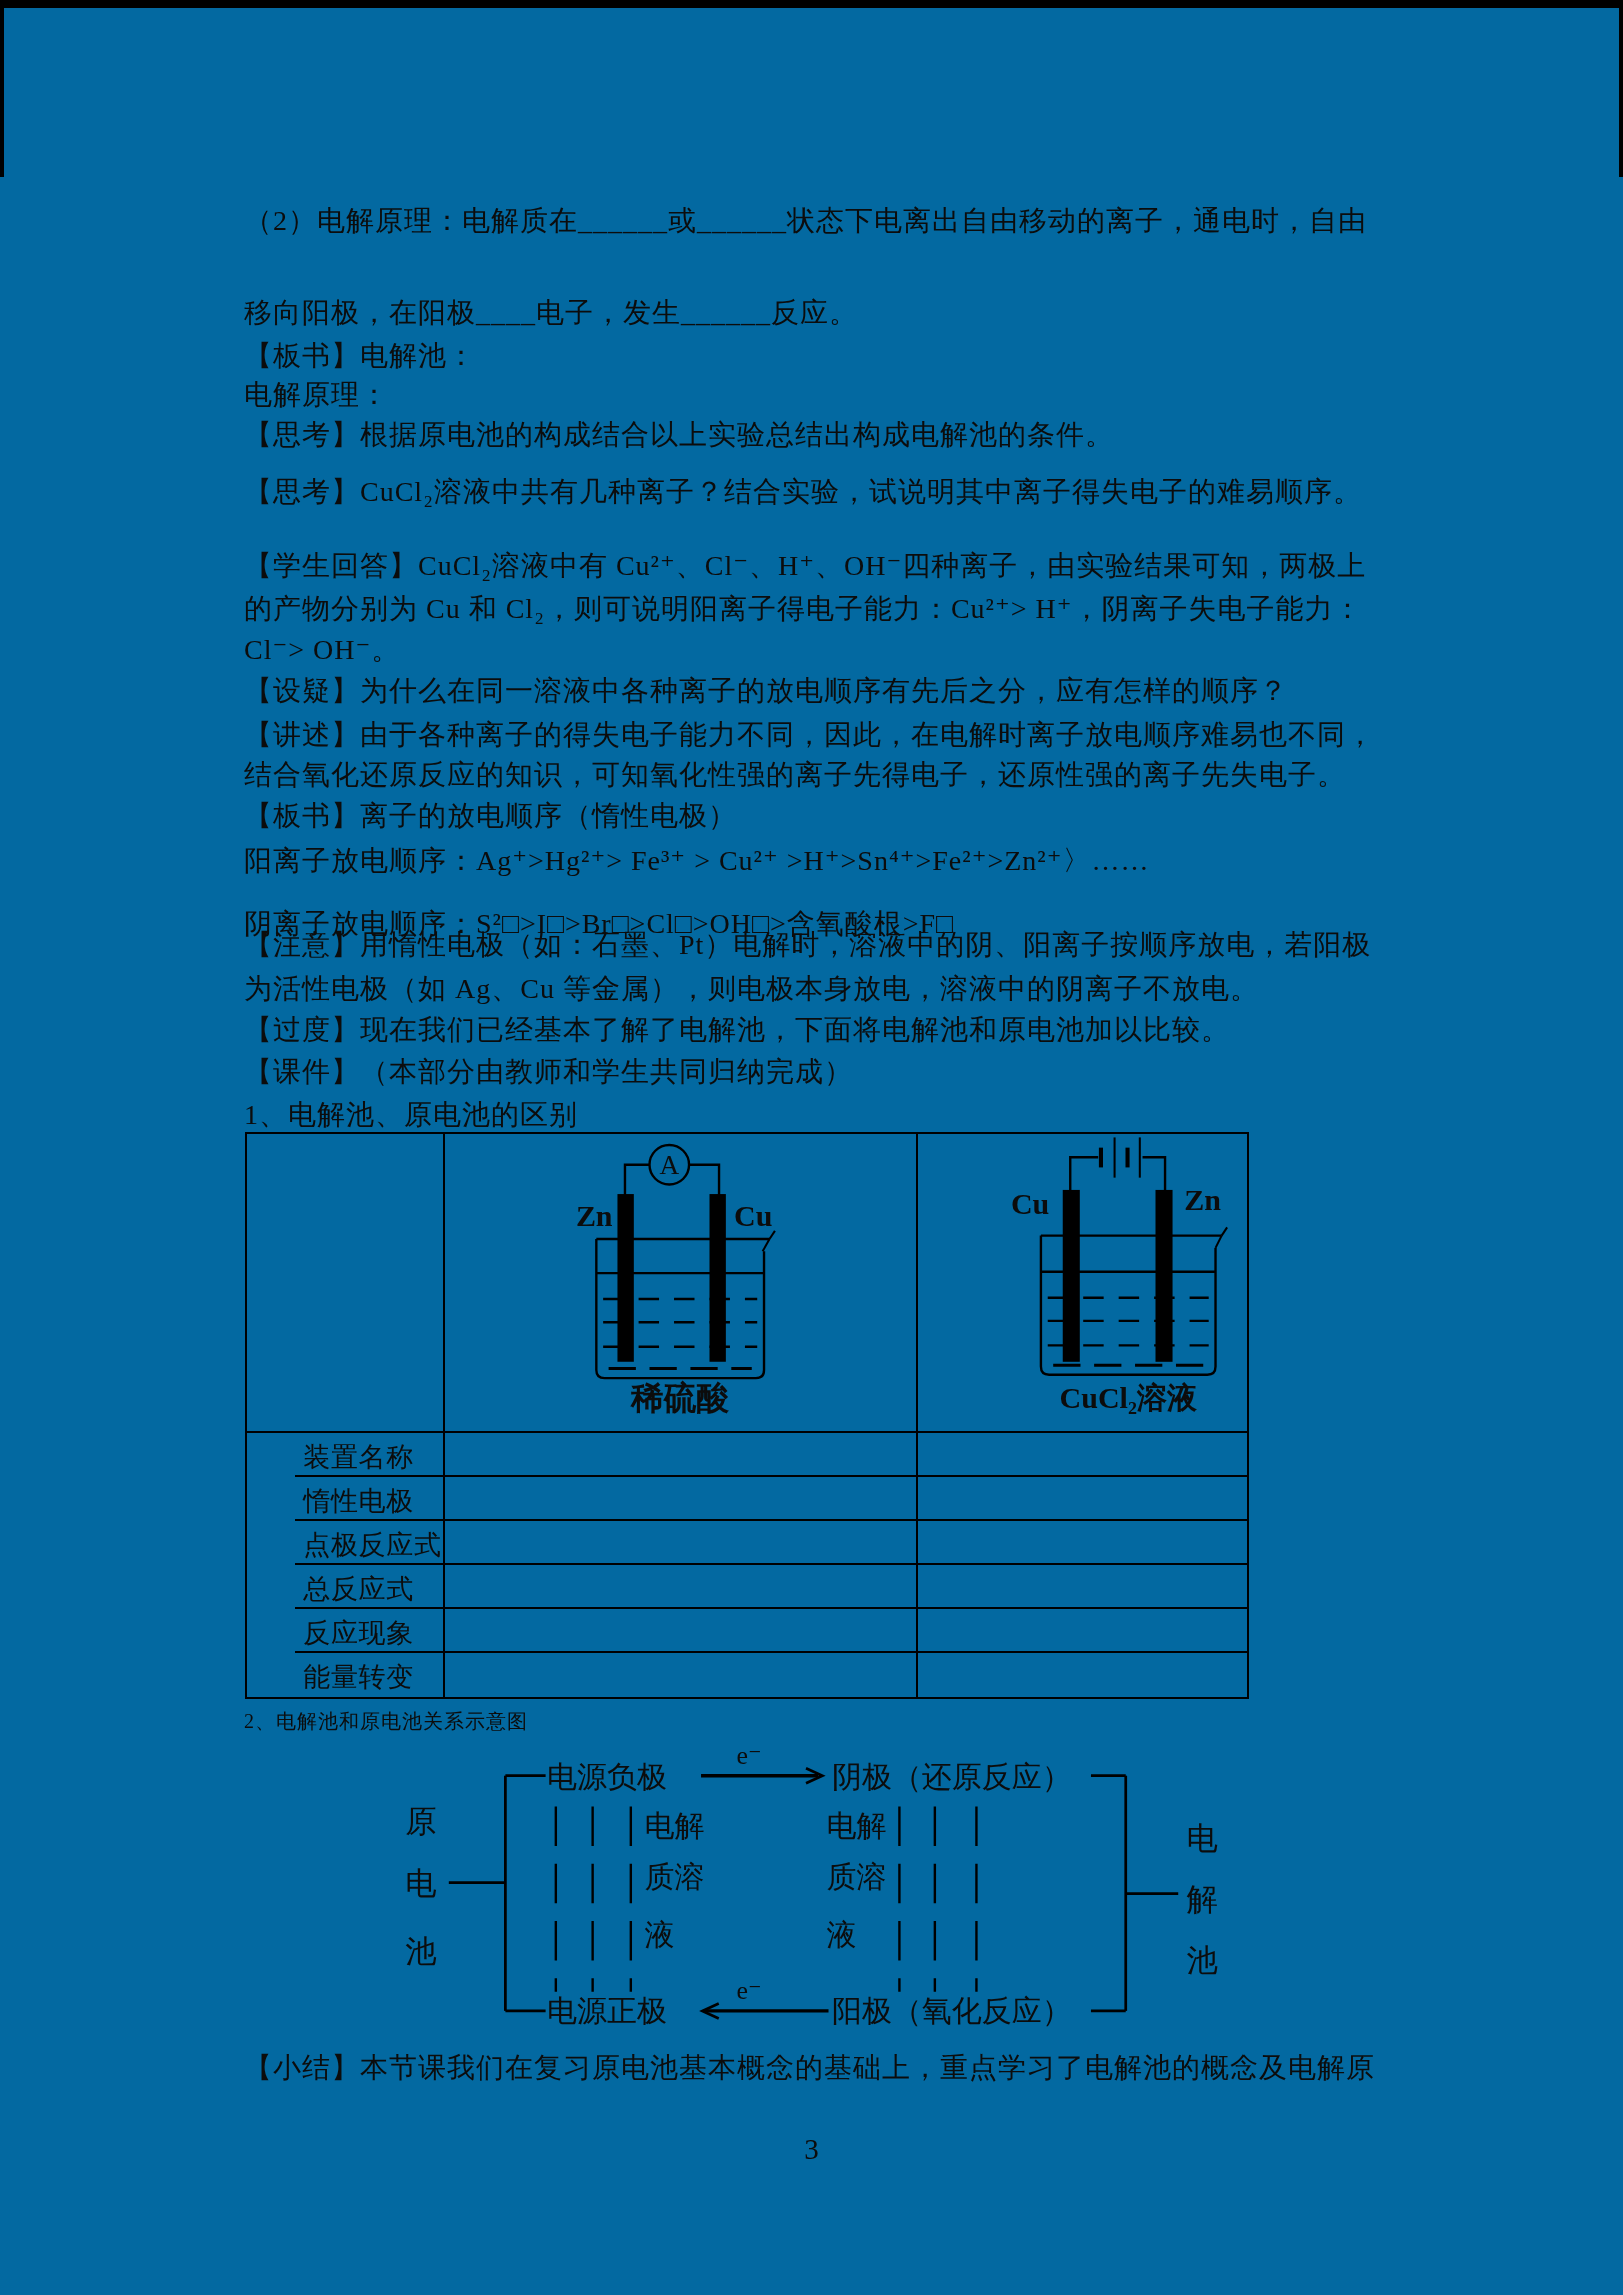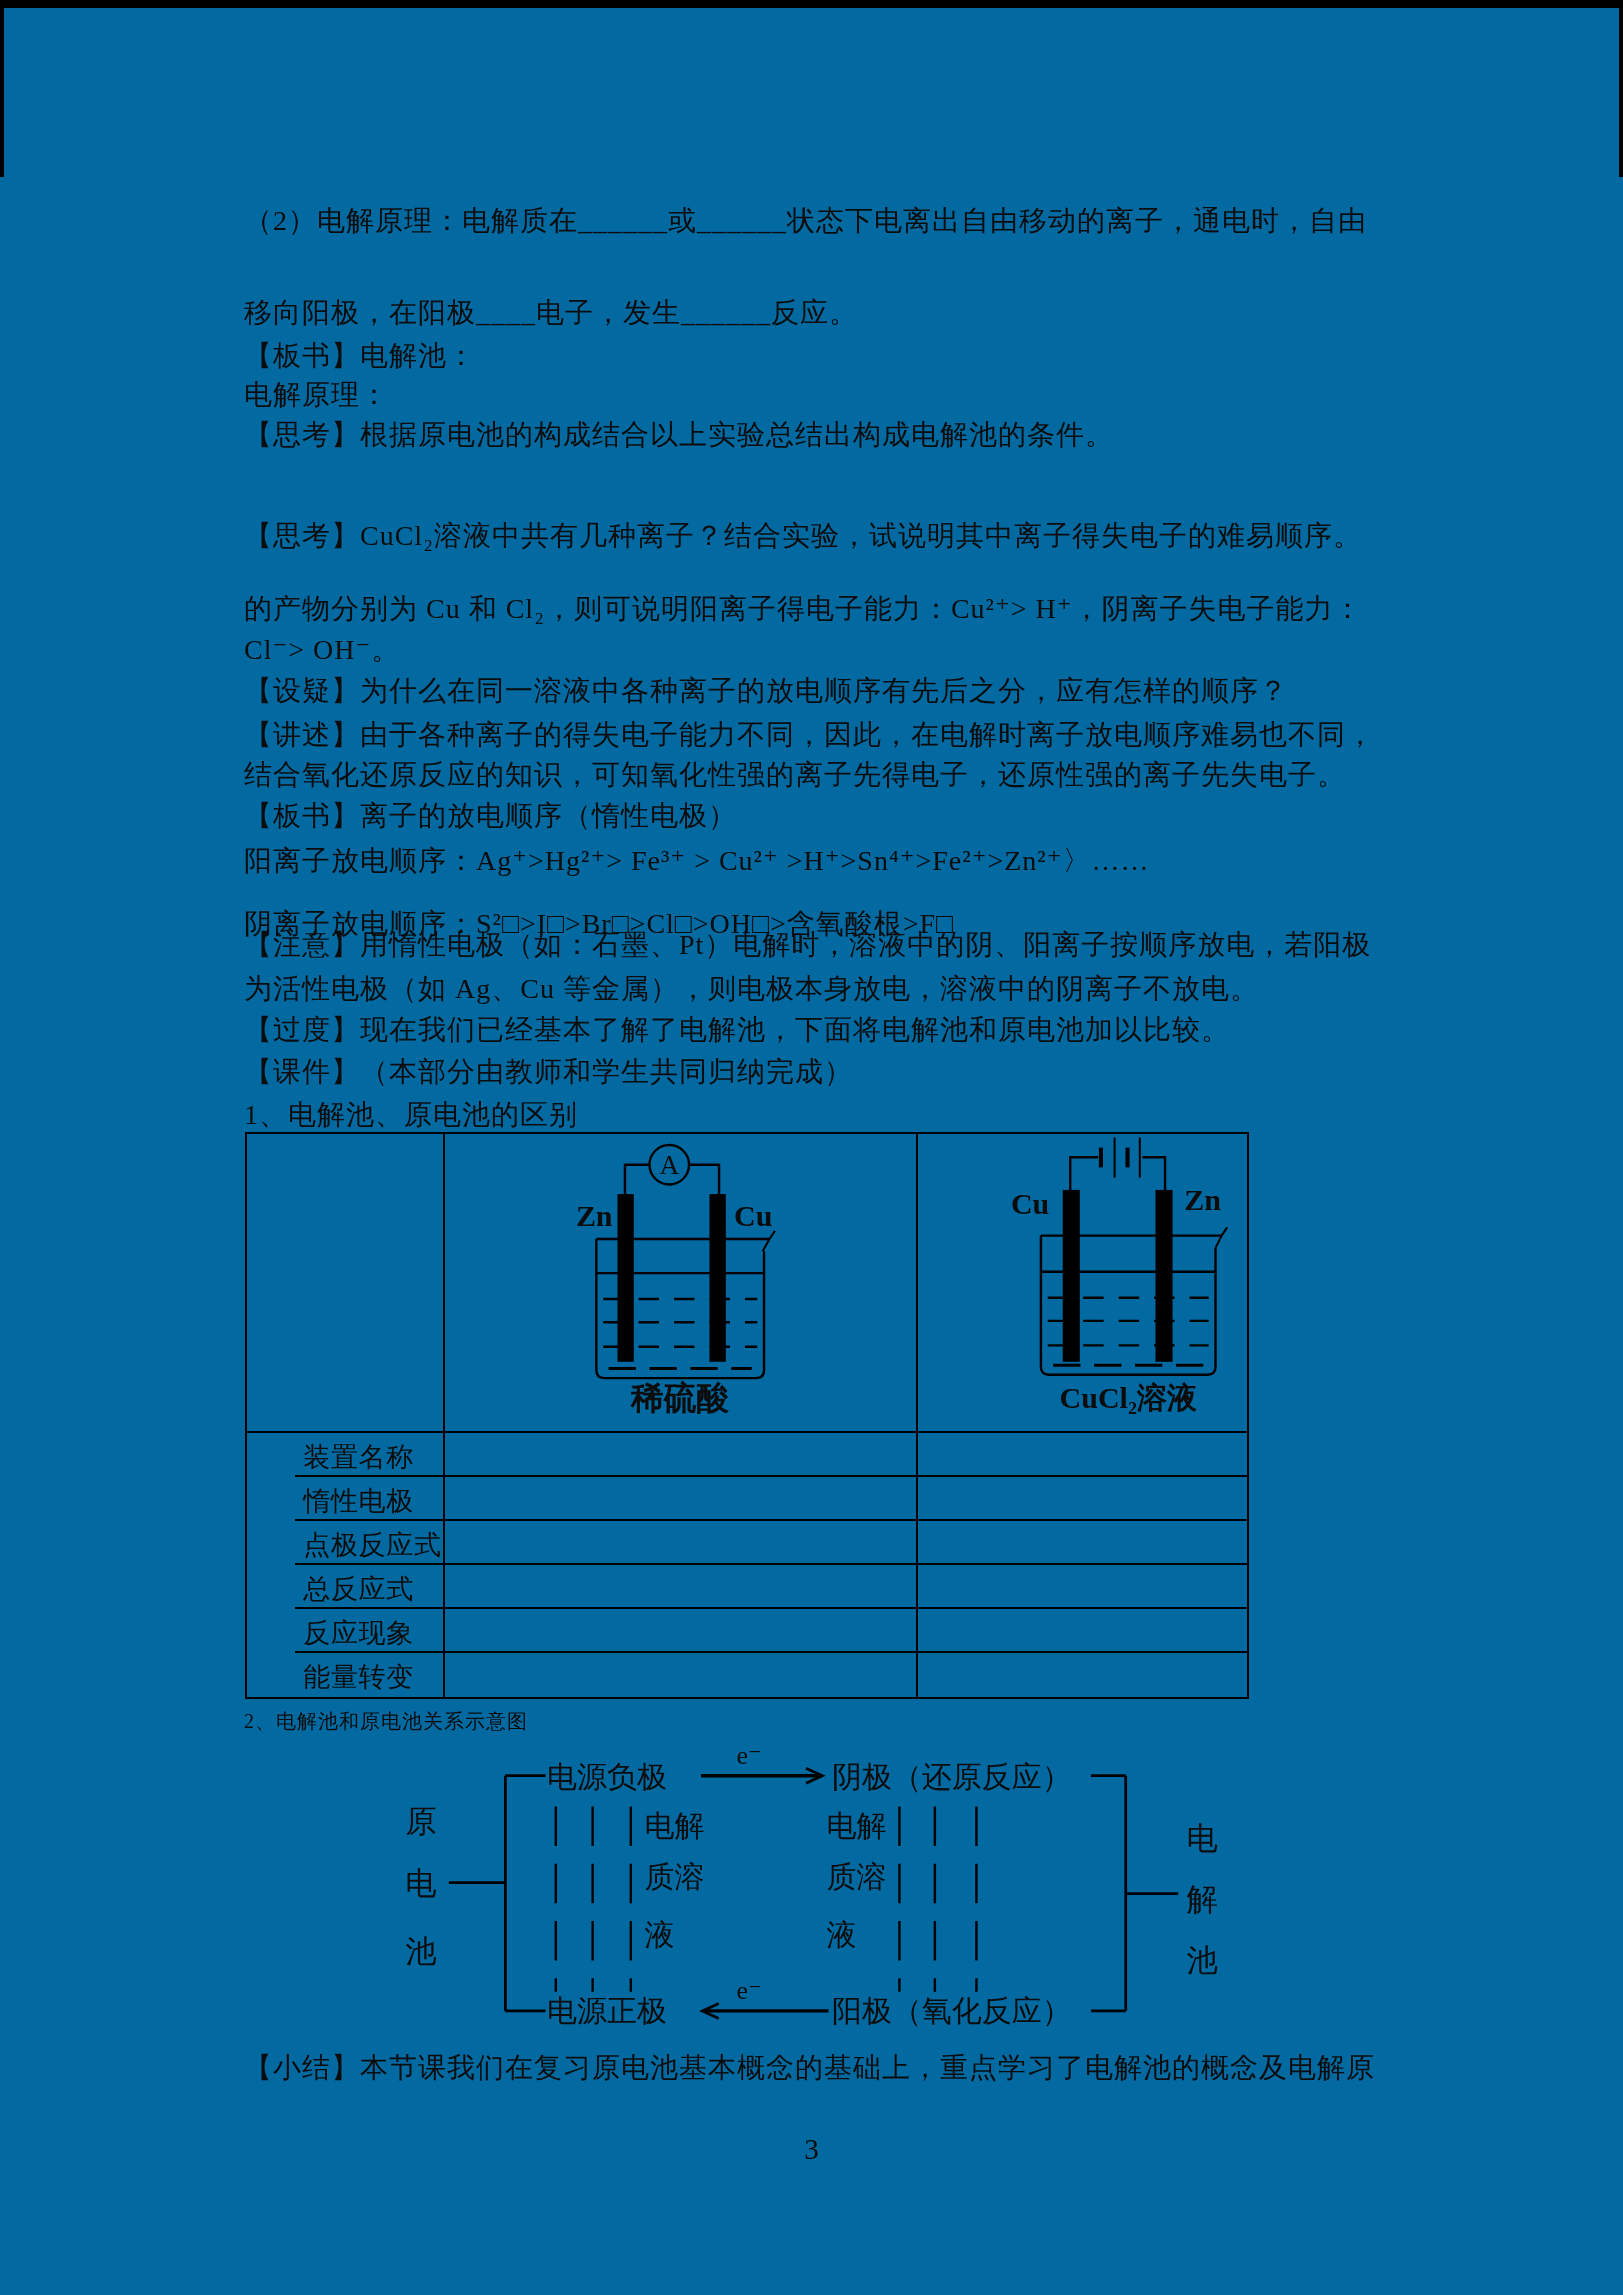--- a/index.html
+++ b/index.html
@@ -58,21 +58,22 @@
 
   <div class="scanbar-top"></div>
   <div class="scantick left"></div>
   <div class="scantick right"></div>
 
   <div class="tline" style="top:205px">（2）电解原理：电解质在______或______状态下电离出自由移动的离子，通电时，自由</div>
   <div class="tline" style="top:297px">移向阳极，在阳极____电子，发生______反应。</div>
   <div class="tline" style="top:340px">【板书】电解池：</div>
   <div class="tline" style="top:379px">电解原理：</div>
   <div class="tline" style="top:419px">【思考】根据原电池的构成结合以上实验总结出构成电解池的条件。</div>
-  <div class="tline" style="top:520px">【思考】CuCl₂溶液中共有几种离子？结合实验，试说明其中离子得失电子的难易顺序。</div>
+  <div class="tline" style="top:476px">【思考】CuCl₂溶液中共有几种离子？结合实验，试说明其中离子得失电子的难易顺序。</div>
+  <div class="tline" style="top:550px">【学生回答】CuCl₂溶液中有 Cu²⁺、Cl⁻、H⁺、OH⁻四种离子，由实验结果可知，两极上</div>
   <div class="tline" style="top:593px">的产物分别为 Cu 和 Cl₂，则可说明阳离子得电子能力：Cu²⁺&gt; H⁺，阴离子失电子能力：</div>
   <div class="tline" style="top:634px">Cl⁻&gt; OH⁻。</div>
   <div class="tline" style="top:675px">【设疑】为什么在同一溶液中各种离子的放电顺序有先后之分，应有怎样的顺序？</div>
   <div class="tline" style="top:719px">【讲述】由于各种离子的得失电子能力不同，因此，在电解时离子放电顺序难易也不同，</div>
   <div class="tline" style="top:759px">结合氧化还原反应的知识，可知氧化性强的离子先得电子，还原性强的离子先失电子。</div>
   <div class="tline" style="top:800px">【板书】离子的放电顺序（惰性电极）</div>
   <div class="tline" style="top:845px">阳离子放电顺序：Ag⁺&gt;Hg²⁺&gt; Fe³⁺ &gt; Cu²⁺ &gt;H⁺&gt;Sn⁴⁺&gt;Fe²⁺&gt;Zn²⁺〉……</div>
   <div class="tline" style="top:908px">阴离子放电顺序：S²□&gt;I□&gt;Br□&gt;Cl□&gt;OH□&gt;含氧酸根&gt;F□</div>
   <div class="tline" style="top:929px">【注意】用惰性电极（如：石墨、Pt）电解时，溶液中的阴、阳离子按顺序放电，若阳极</div>
   <div class="tline" style="top:973px">为活性电极（如 Ag、Cu 等金属），则电极本身放电，溶液中的阴离子不放电。</div>

